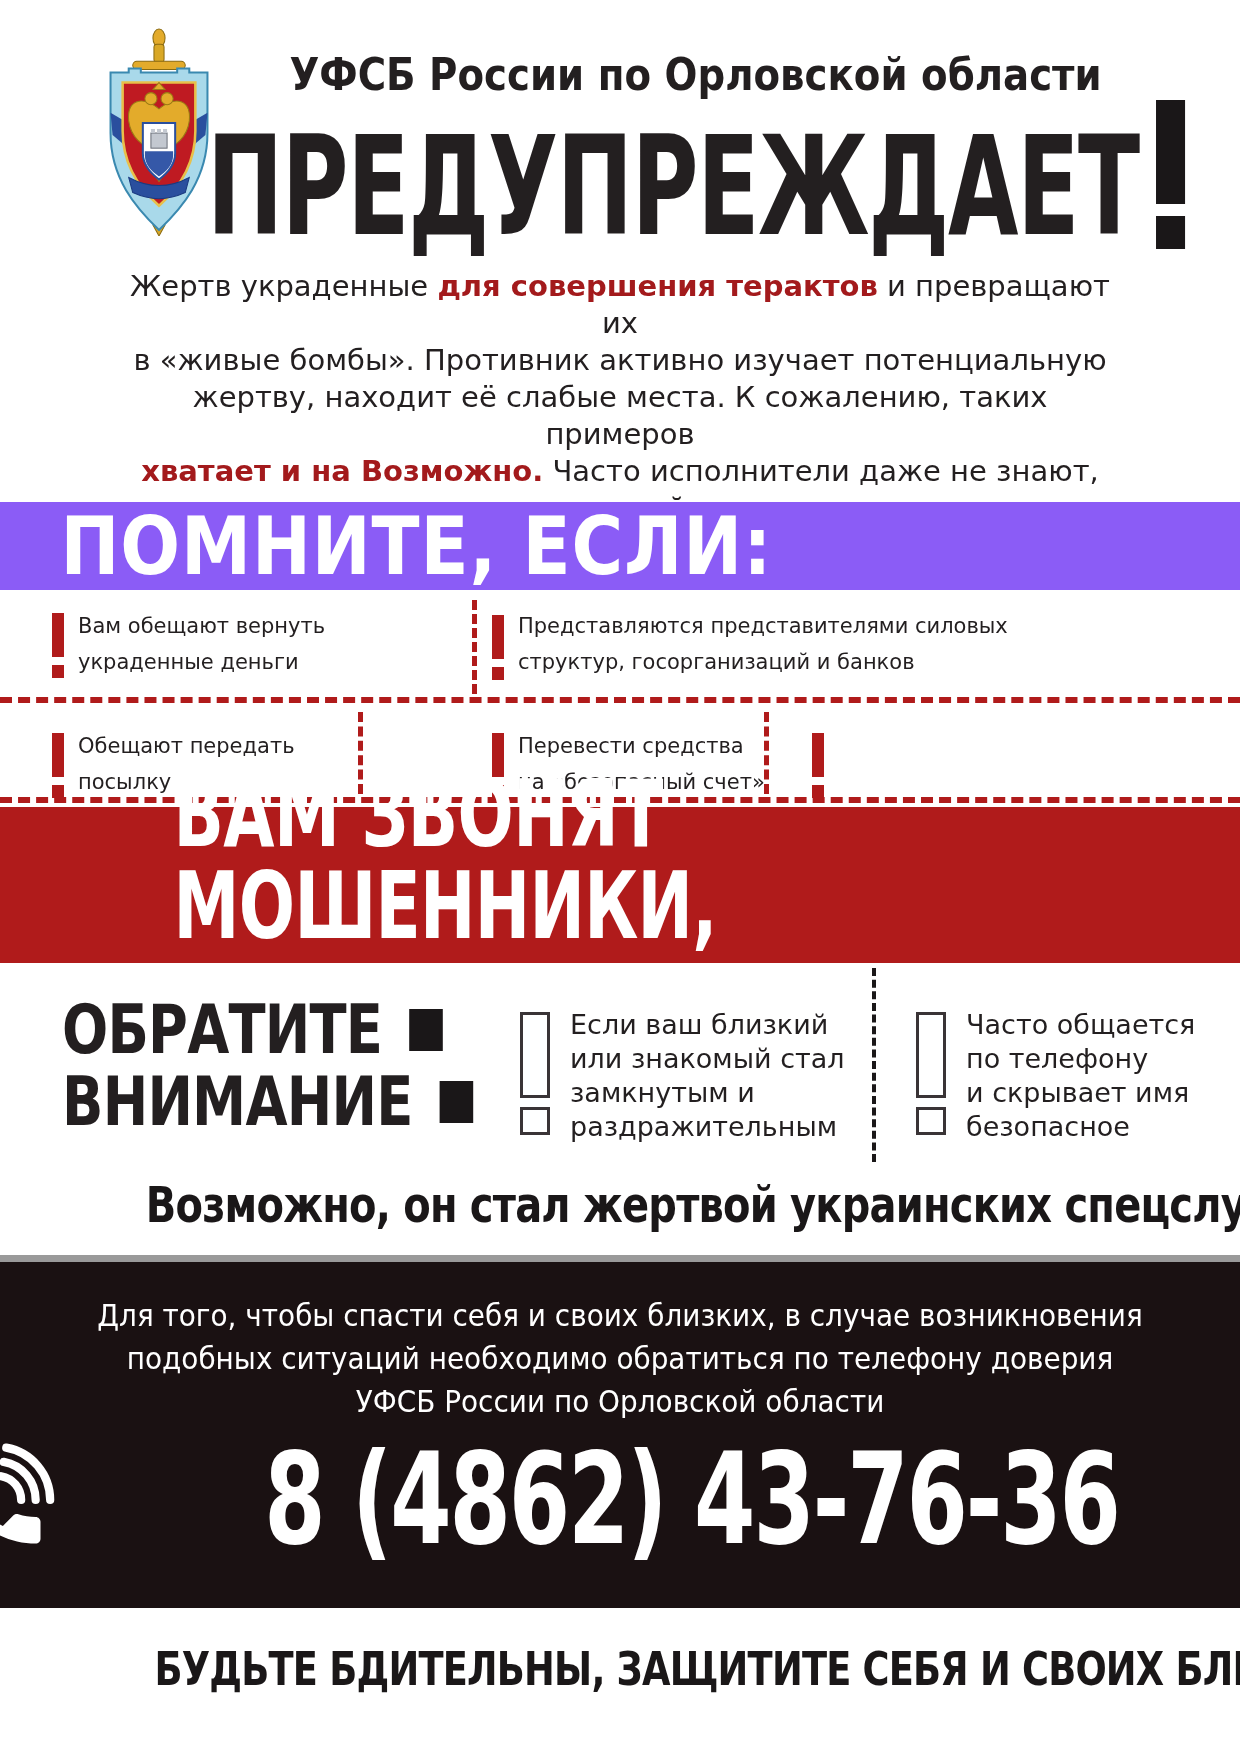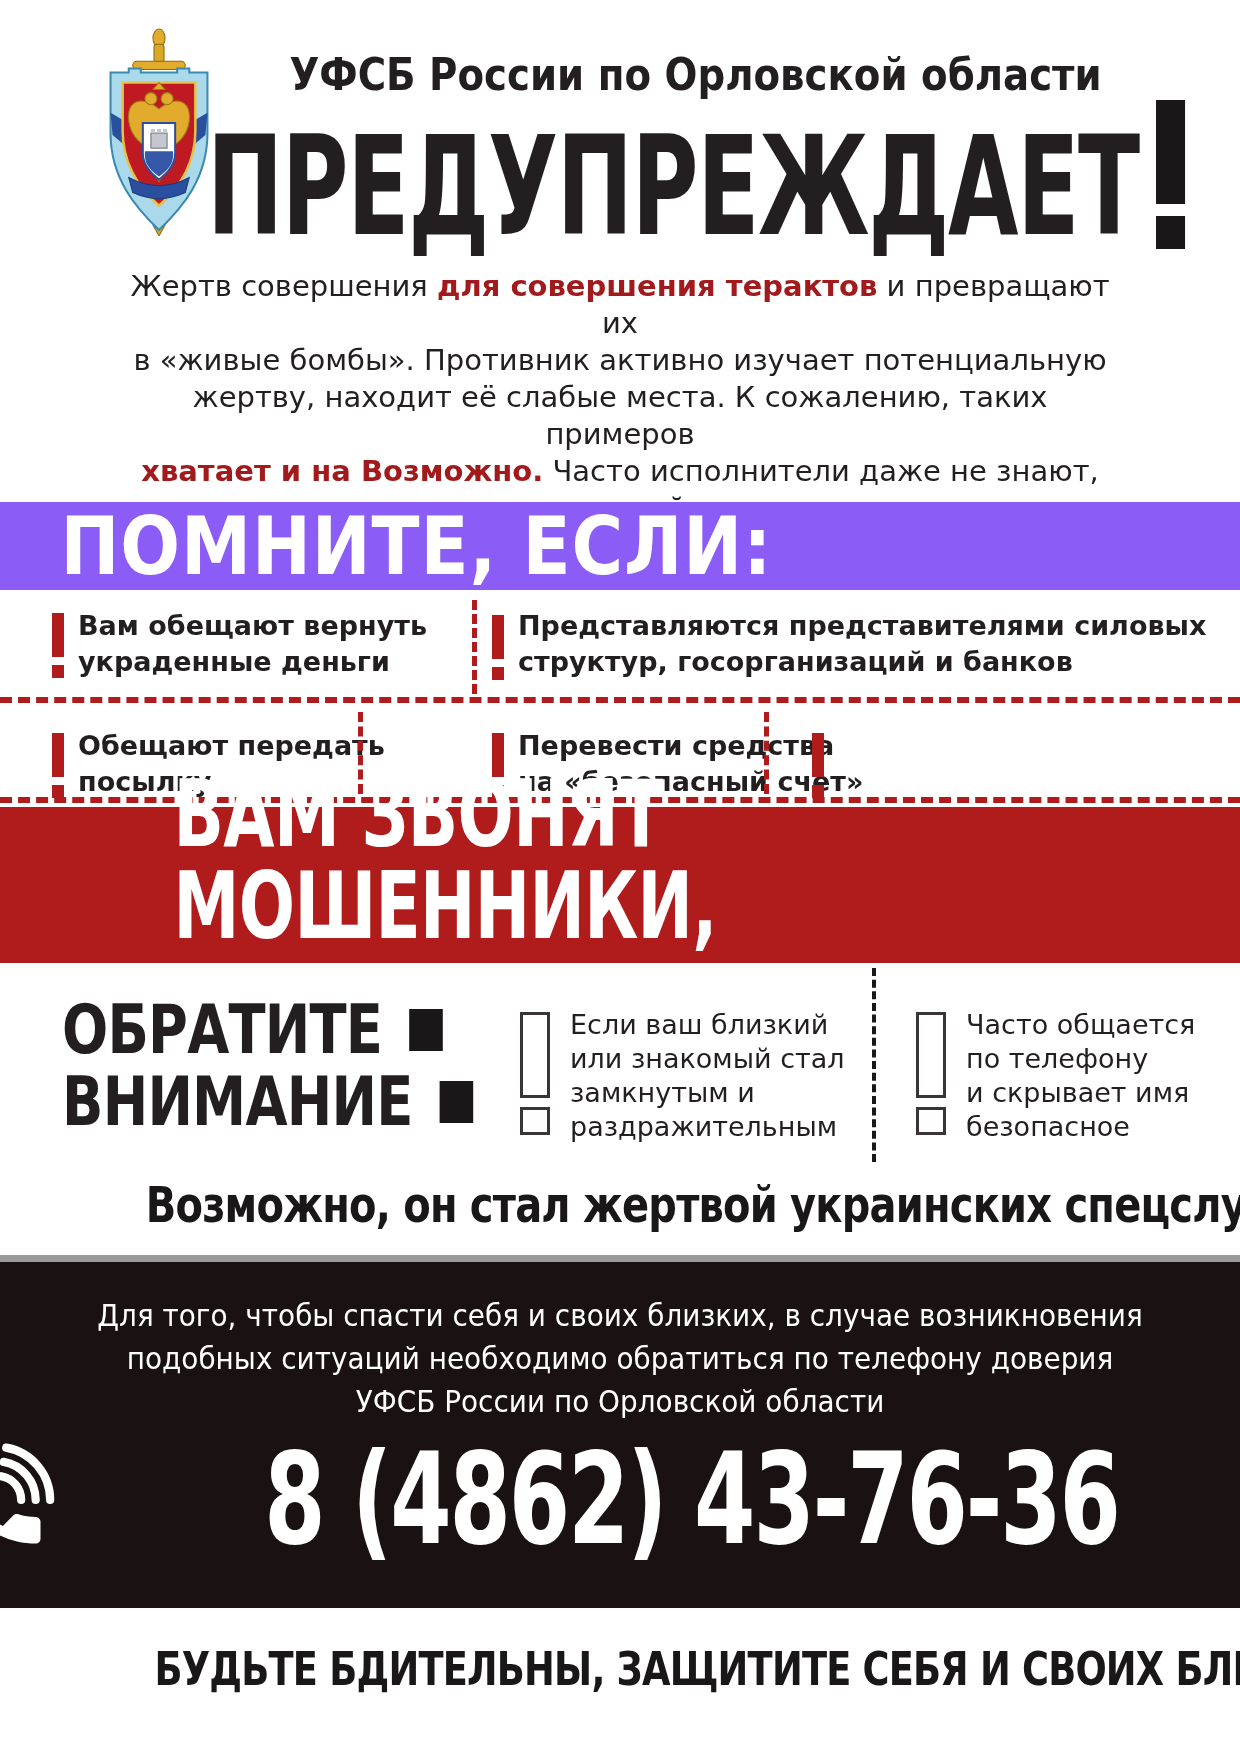--- a/index.html
+++ b/index.html
@@ -31,21 +31,21 @@
                  transform:scaleX(0.88);transform-origin:center;}
   .banner2{position:absolute;left:0;top:807px;width:1240px;height:156px;background:#b01b1b;
            display:flex;flex-direction:column;align-items:flex-end;justify-content:center;}
   .banner2 .t{color:#fff;font-size:92px;font-weight:bold;letter-spacing:-1px;line-height:1;
               transform:scaleX(0.72);transform-origin:center;}
   .banner2 .s{color:#fff;font-size:38px;font-weight:normal;margin-top:4px;
               transform:scaleX(0.88);transform-origin:center;}
 
   
   .item{position:absolute;display:flex;gap:14px;}
-  .item .txt{font-size:27px;line-height:36px;font-weight:700;white-space:nowrap;}
+  .item .txt{font-size:21px;line-height:36px;font-weight:400;white-space:nowrap;}
   .rex{display:flex;flex-direction:column;align-items:center;margin-top:5px;}
   .rex .bar{width:12px;height:44px;background:#b01b1b;}
   .rex .dot{width:12px;height:13px;background:#b01b1b;margin-top:8px;}
   .vdash-red{position:absolute;border-left:5px dashed #b01b1b;}
   .hdash-red{position:absolute;left:0;width:1240px;border-top:6px dashed #b01b1b;}
 
   
   .vdash-black{position:absolute;left:872px;top:968px;height:194px;border-left:4px dashed #1a1718;}
   .att-title{position:absolute;left:62px;top:996px;}
   .att-row{display:flex;align-items:center;height:68px;transform:scaleX(0.8);transform-origin:left;}
@@ -117,21 +117,21 @@
     <div class="title-row">
       <span class="main-title">ПРЕДУПРЕЖДАЕТ</span>
       <span class="big-excl">
         <span class="bar"></span>
           <span class="dot"></span>
       </span>
     </div>
   </div>
 
   <div class="intro">
-    <div><span>Жертв совершения </span><span class="red">для совершения терактов</span><span> и превращают их</span></div>
+    <div><span>Жертв украденные </span><span class="red">для совершения терактов</span><span> и превращают их</span></div>
     <div><span>в «живые бомбы». Противник активно изучает потенциальную</span></div>
     <div><span>жертву, находит её слабые места. К сожалению, таких примеров</span></div>
     <div><span class="red">хватает и на Возможно.</span><span> Часто исполнители даже не знают,</span></div>
     <div><span>что стали марионеткой в руках врага.</span></div>
   </div>
 
   <div class="banner1">
     <span class="cond">ПОМНИТЕ, ЕСЛИ:</span>
   </div>
 

